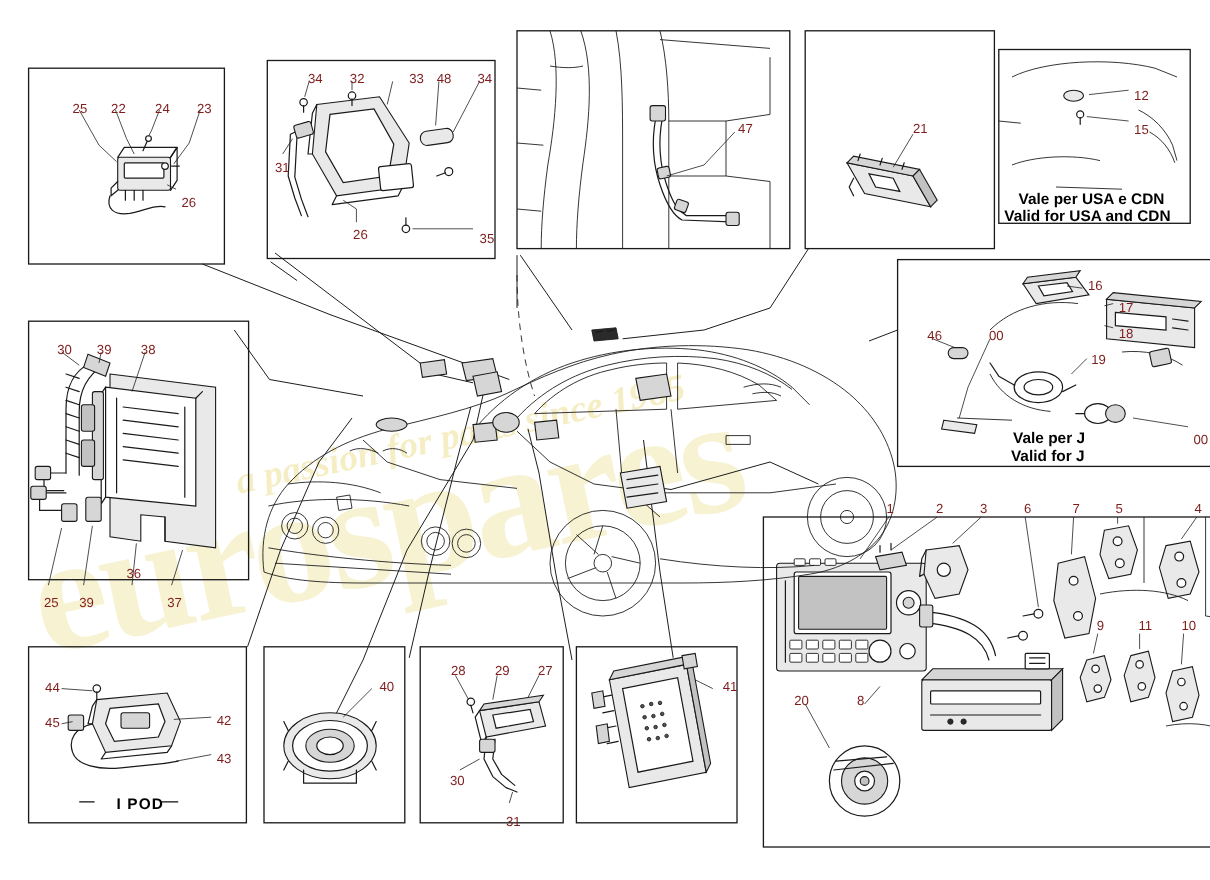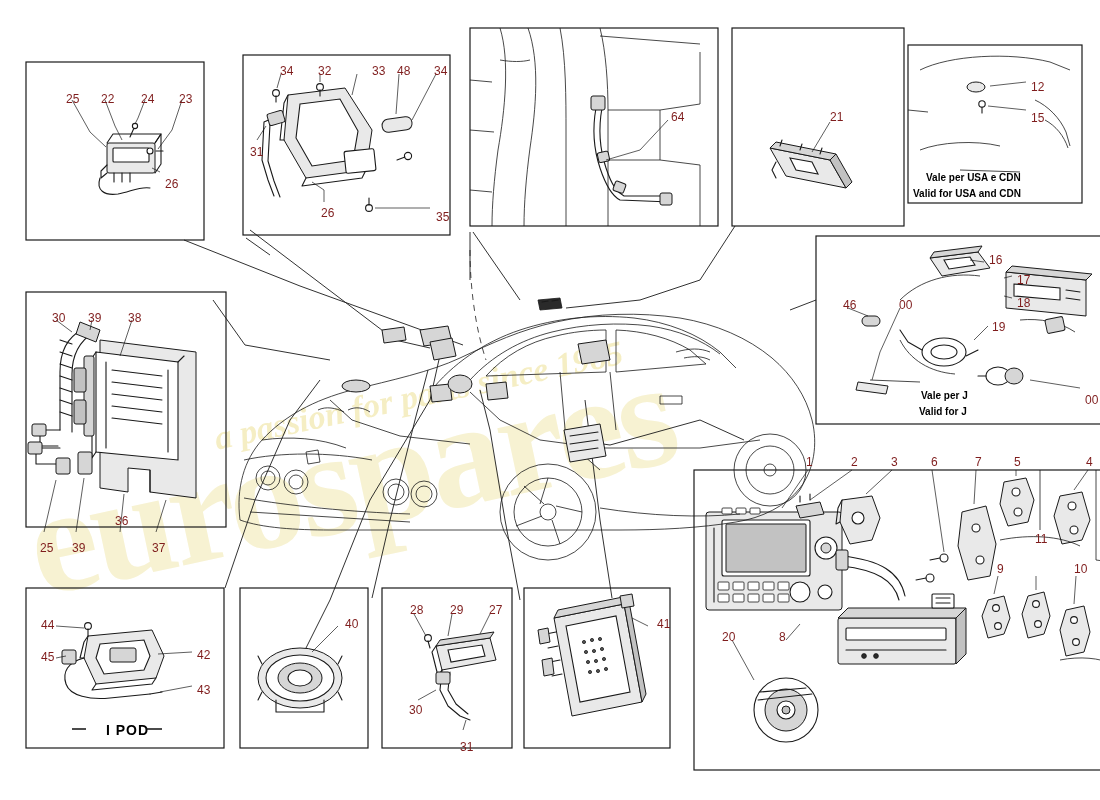--- a/index.html
+++ b/index.html
@@ -36,21 +36,21 @@
   svg.layer{position:absolute;left:0;top:0;width:1100px;height:800px;}
   .lbl{
     position:absolute;
     font-size:12px;
     color:#7f1d1d;
     font-family:"Liberation Sans", sans-serif;
     white-space:nowrap;
   }
   .cap{
     position:absolute;
-    font-size:10px;
+    font-size:14px;
     font-weight:bold;
     color:#000;
     text-align:center;
     white-space:nowrap;
   }
   .cap.big{font-size:14px;letter-spacing:1px;padding-left:16px;}
 </style>
 </head>
 <body>
 
@@ -557,21 +557,21 @@
       <div class="lbl" style="left: 179px; top: 92px;">23</div>
       <div class="lbl" style="left: 165px; top: 177px;">26</div>
       <div class="lbl" style="left: 280px; top: 64px;">34</div>
       <div class="lbl" style="left: 318px; top: 64px;">32</div>
       <div class="lbl" style="left: 356px; top: 64px; margin-left: 16px;">33</div>
       <div class="lbl" style="left: 397px; top: 64px;">48</div>
       <div class="lbl" style="left: 434px; top: 64px;">34</div>
       <div class="lbl" style="left: 250px; top: 145px;">31</div>
       <div class="lbl" style="left: 321px; top: 206px;">26</div>
       <div class="lbl" style="left: 436px; top: 210px;">35</div>
-      <div class="lbl" style="left: 671px; top: 110px;">64</div>
+      <div class="lbl" style="left: 671px; top: 110px;">47</div>
       <div class="lbl" style="left: 830px; top: 110px;">21</div>
       <div class="lbl" style="left: 1031px; top: 80px;">12</div>
       <div class="lbl" style="left: 1031px; top: 111px;">15</div>
       <div class="lbl" style="left: 52px; top: 311px;">30</div>
       <div class="lbl" style="left: 88px; top: 311px;">39</div>
       <div class="lbl" style="left: 128px; top: 311px;">38</div>
       <div class="lbl" style="left: 40px; top: 541px;">25</div>
       <div class="lbl" style="left: 72px; top: 541px;">39</div>
       <div class="lbl" style="left: 115px; top: 514px;">36</div>
       <div class="lbl" style="left: 152px; top: 541px;">37</div>
@@ -583,21 +583,21 @@
       <div class="lbl" style="left: 899px; top: 298px;">00</div>
       <div class="lbl" style="left: 1085px; top: 393px;">00</div>
       <div class="lbl" style="left: 806px; top: 455px;">1</div>
       <div class="lbl" style="left: 851px; top: 455px;">2</div>
       <div class="lbl" style="left: 891px; top: 455px;">3</div>
       <div class="lbl" style="left: 931px; top: 455px;">6</div>
       <div class="lbl" style="left: 975px; top: 455px;">7</div>
       <div class="lbl" style="left: 1014px; top: 455px;">5</div>
       <div class="lbl" style="left: 1086px; top: 455px;">4</div>
       <div class="lbl" style="left: 997px; top: 562px;">9</div>
-      <div class="lbl" style="left: 1035px; top: 532px;">11</div>
+      <div class="lbl" style="left: 1035px; top: 562px;">11</div>
       <div class="lbl" style="left: 1074px; top: 562px;">10</div>
       <div class="lbl" style="left: 779px; top: 630px;">8</div>
       <div class="lbl" style="left: 722px; top: 630px;">20</div>
       <div class="lbl" style="left: 41px; top: 618px;">44</div>
       <div class="lbl" style="left: 41px; top: 650px;">45</div>
       <div class="lbl" style="left: 197px; top: 648px;">42</div>
       <div class="lbl" style="left: 197px; top: 683px;">43</div>
       <div class="lbl" style="left: 345px; top: 617px;">40</div>
       <div class="lbl" style="left: 410px; top: 603px;">28</div>
       <div class="lbl" style="left: 450px; top: 603px;">29</div>

